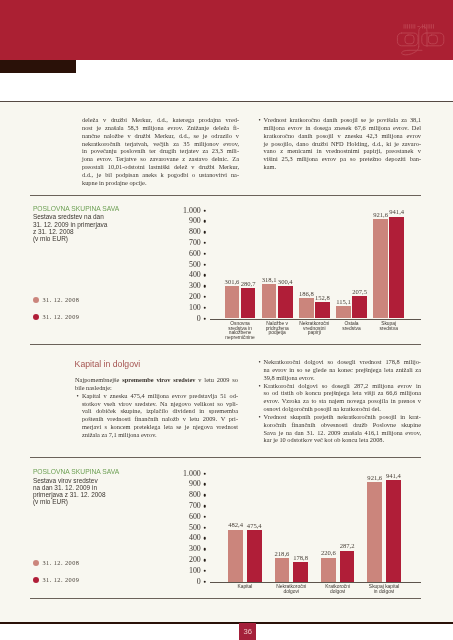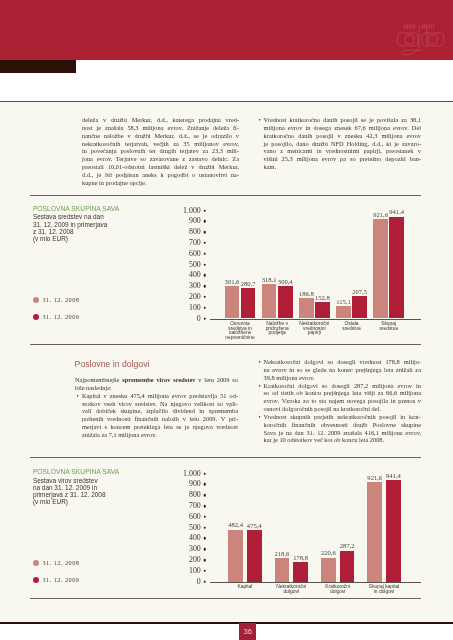--- a/index.html
+++ b/index.html
@@ -182,21 +182,21 @@
       <div class="bar" style="left: 389.4px; top: 16.8288px; width: 14.6px; height: 101.671px; background: rgb(176, 30, 56);"></div>
       <div class="barlbl" style="left: 396.7px; top: 9.4288px;">941,4</div>
       <div class="catlbl" style="left: 388.65px; top: 121.7px;">
         <div>Skupaj</div>
         <div>sredstva</div>
       </div>
     </div>
 
   <div class="hrule" style="left:29.6px;top:344.2px;width:391.4px;"></div>
 
-  <div class="sect-h" style="left:74.6px;top:360px;">Poslovne in dolgovi</div>
+  <div class="sect-h" style="left:74.6px;top:360px;">Kapital in dolgovi</div>
 
   <div class="col colL2" id="p-left-2" style="top:376px;">
       <div class="tline"><span>Najpomembnejše </span><b>spremembe virov sredstev</b><span> v letu 2009 so</span></div>
       <div class="tline last"><span>bile naslednje:</span><b></b><span></span></div>
       <div class="bullet">
         <div class="tline">Kapital v znesku 475,4 milijona evrov predstavlja 51 od-</div>
         <div class="tline">stotkov vseh virov sredstev. Na njegovo velikost so vpli-</div>
         <div class="tline">vali dobiček skupine, izplačilo dividend in sprememba</div>
         <div class="tline">poštenih vrednosti finančnih naložb v letu 2009. V pri-</div>
         <div class="tline">merjavi s koncem preteklega leta se je njegova vrednost</div>

